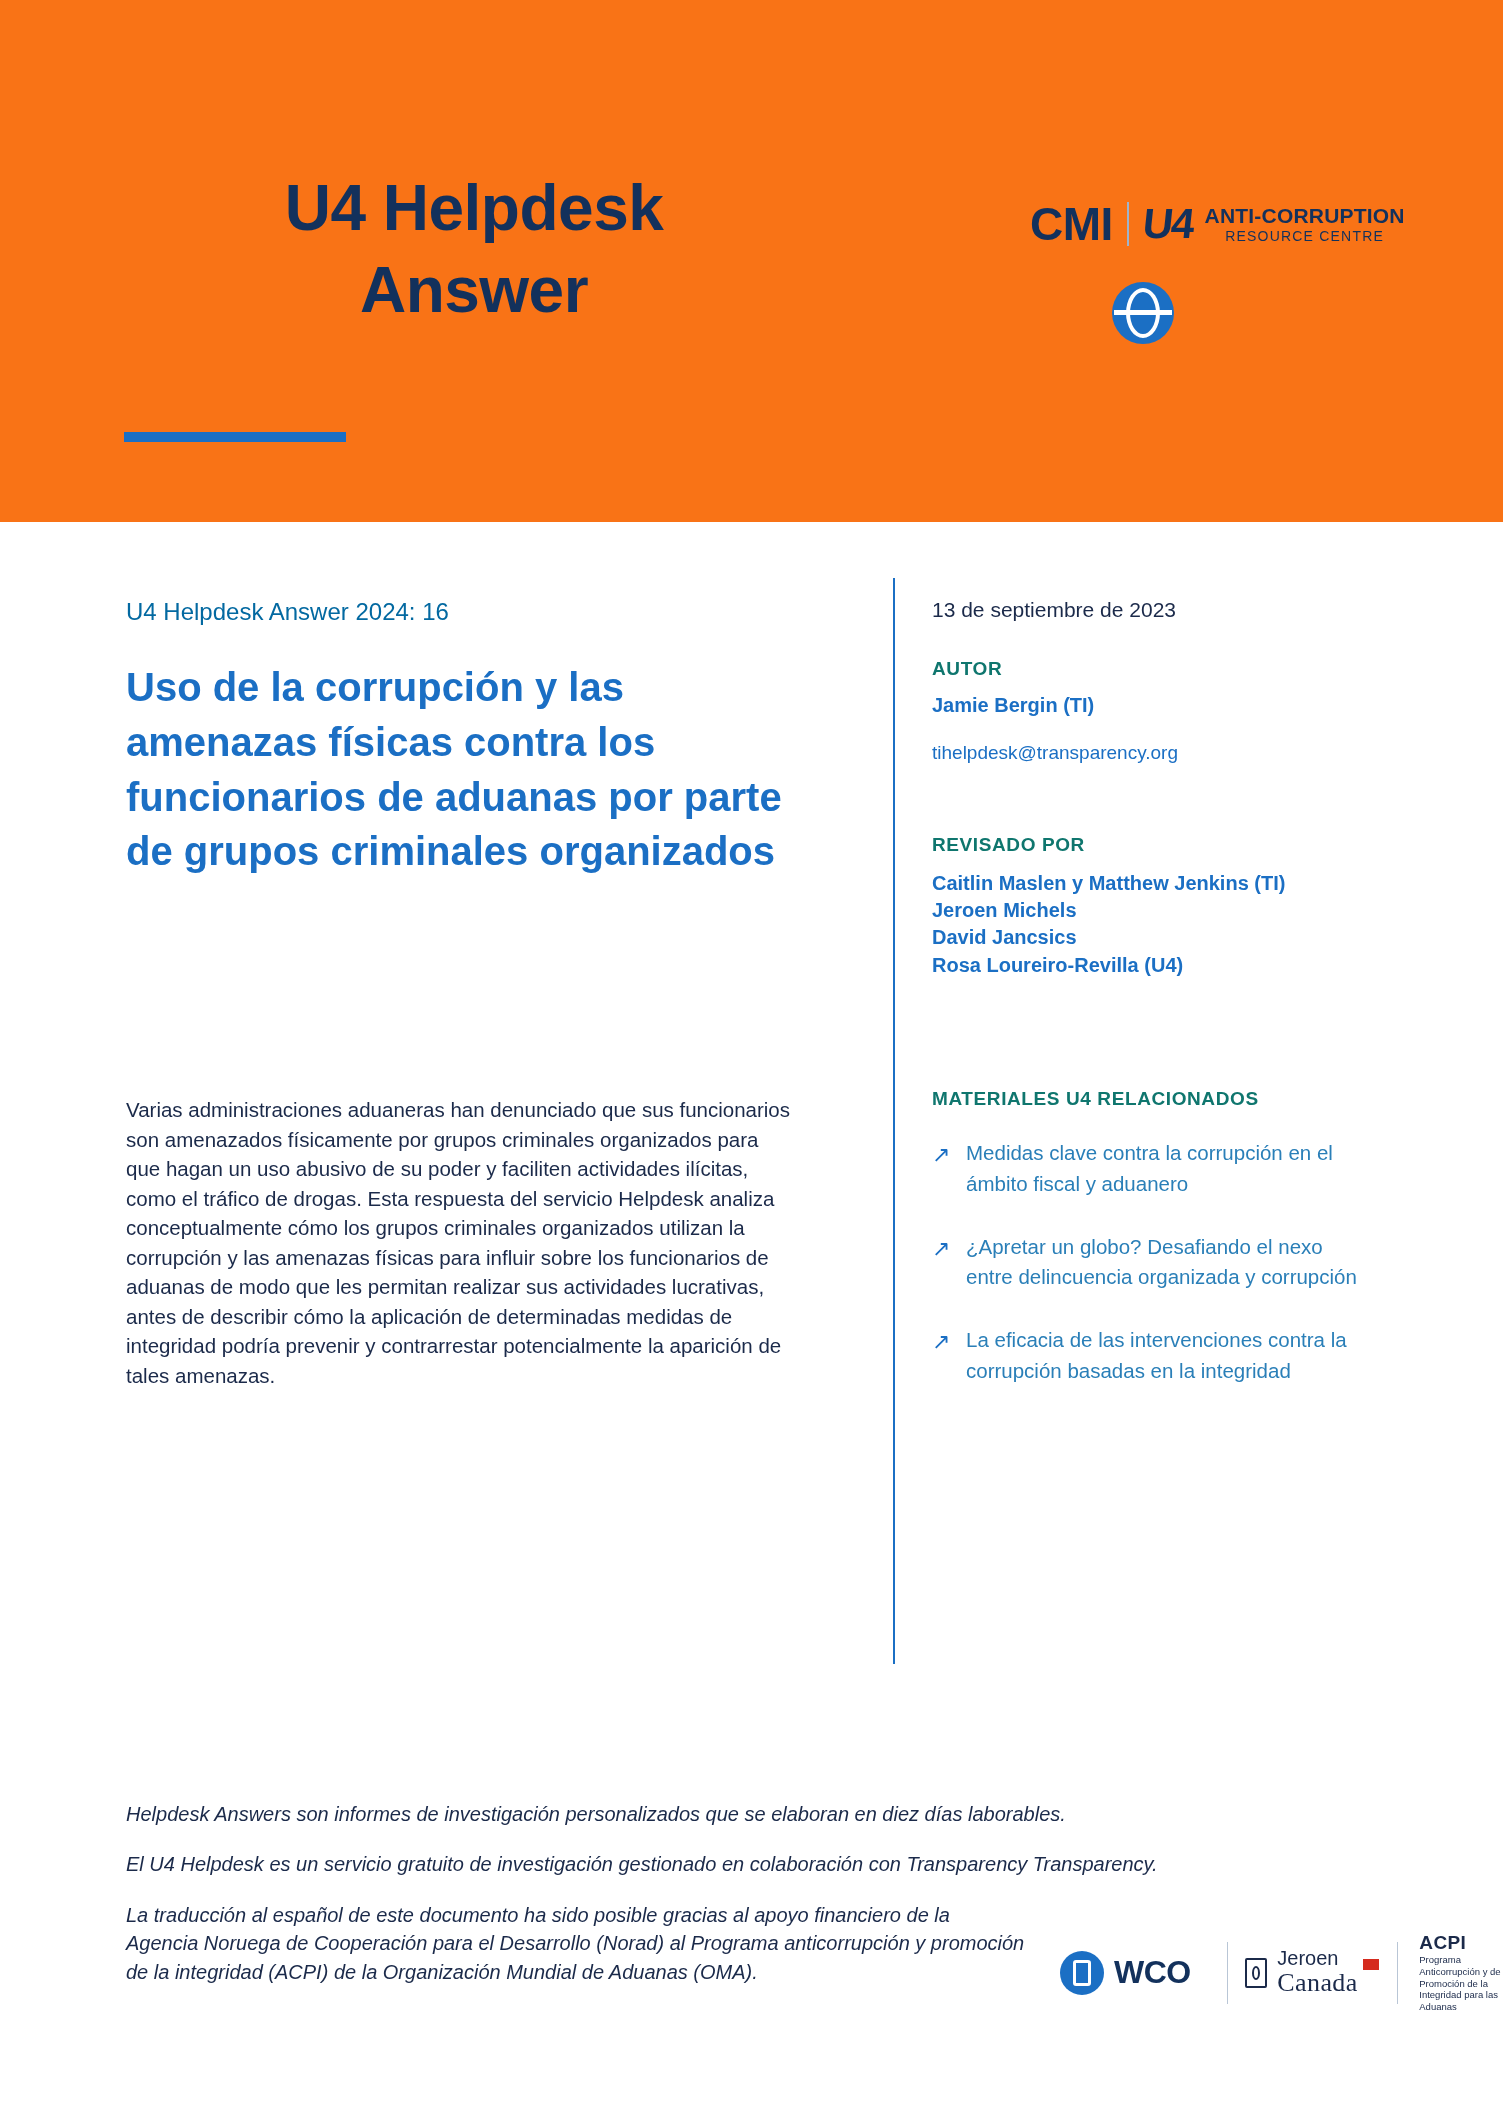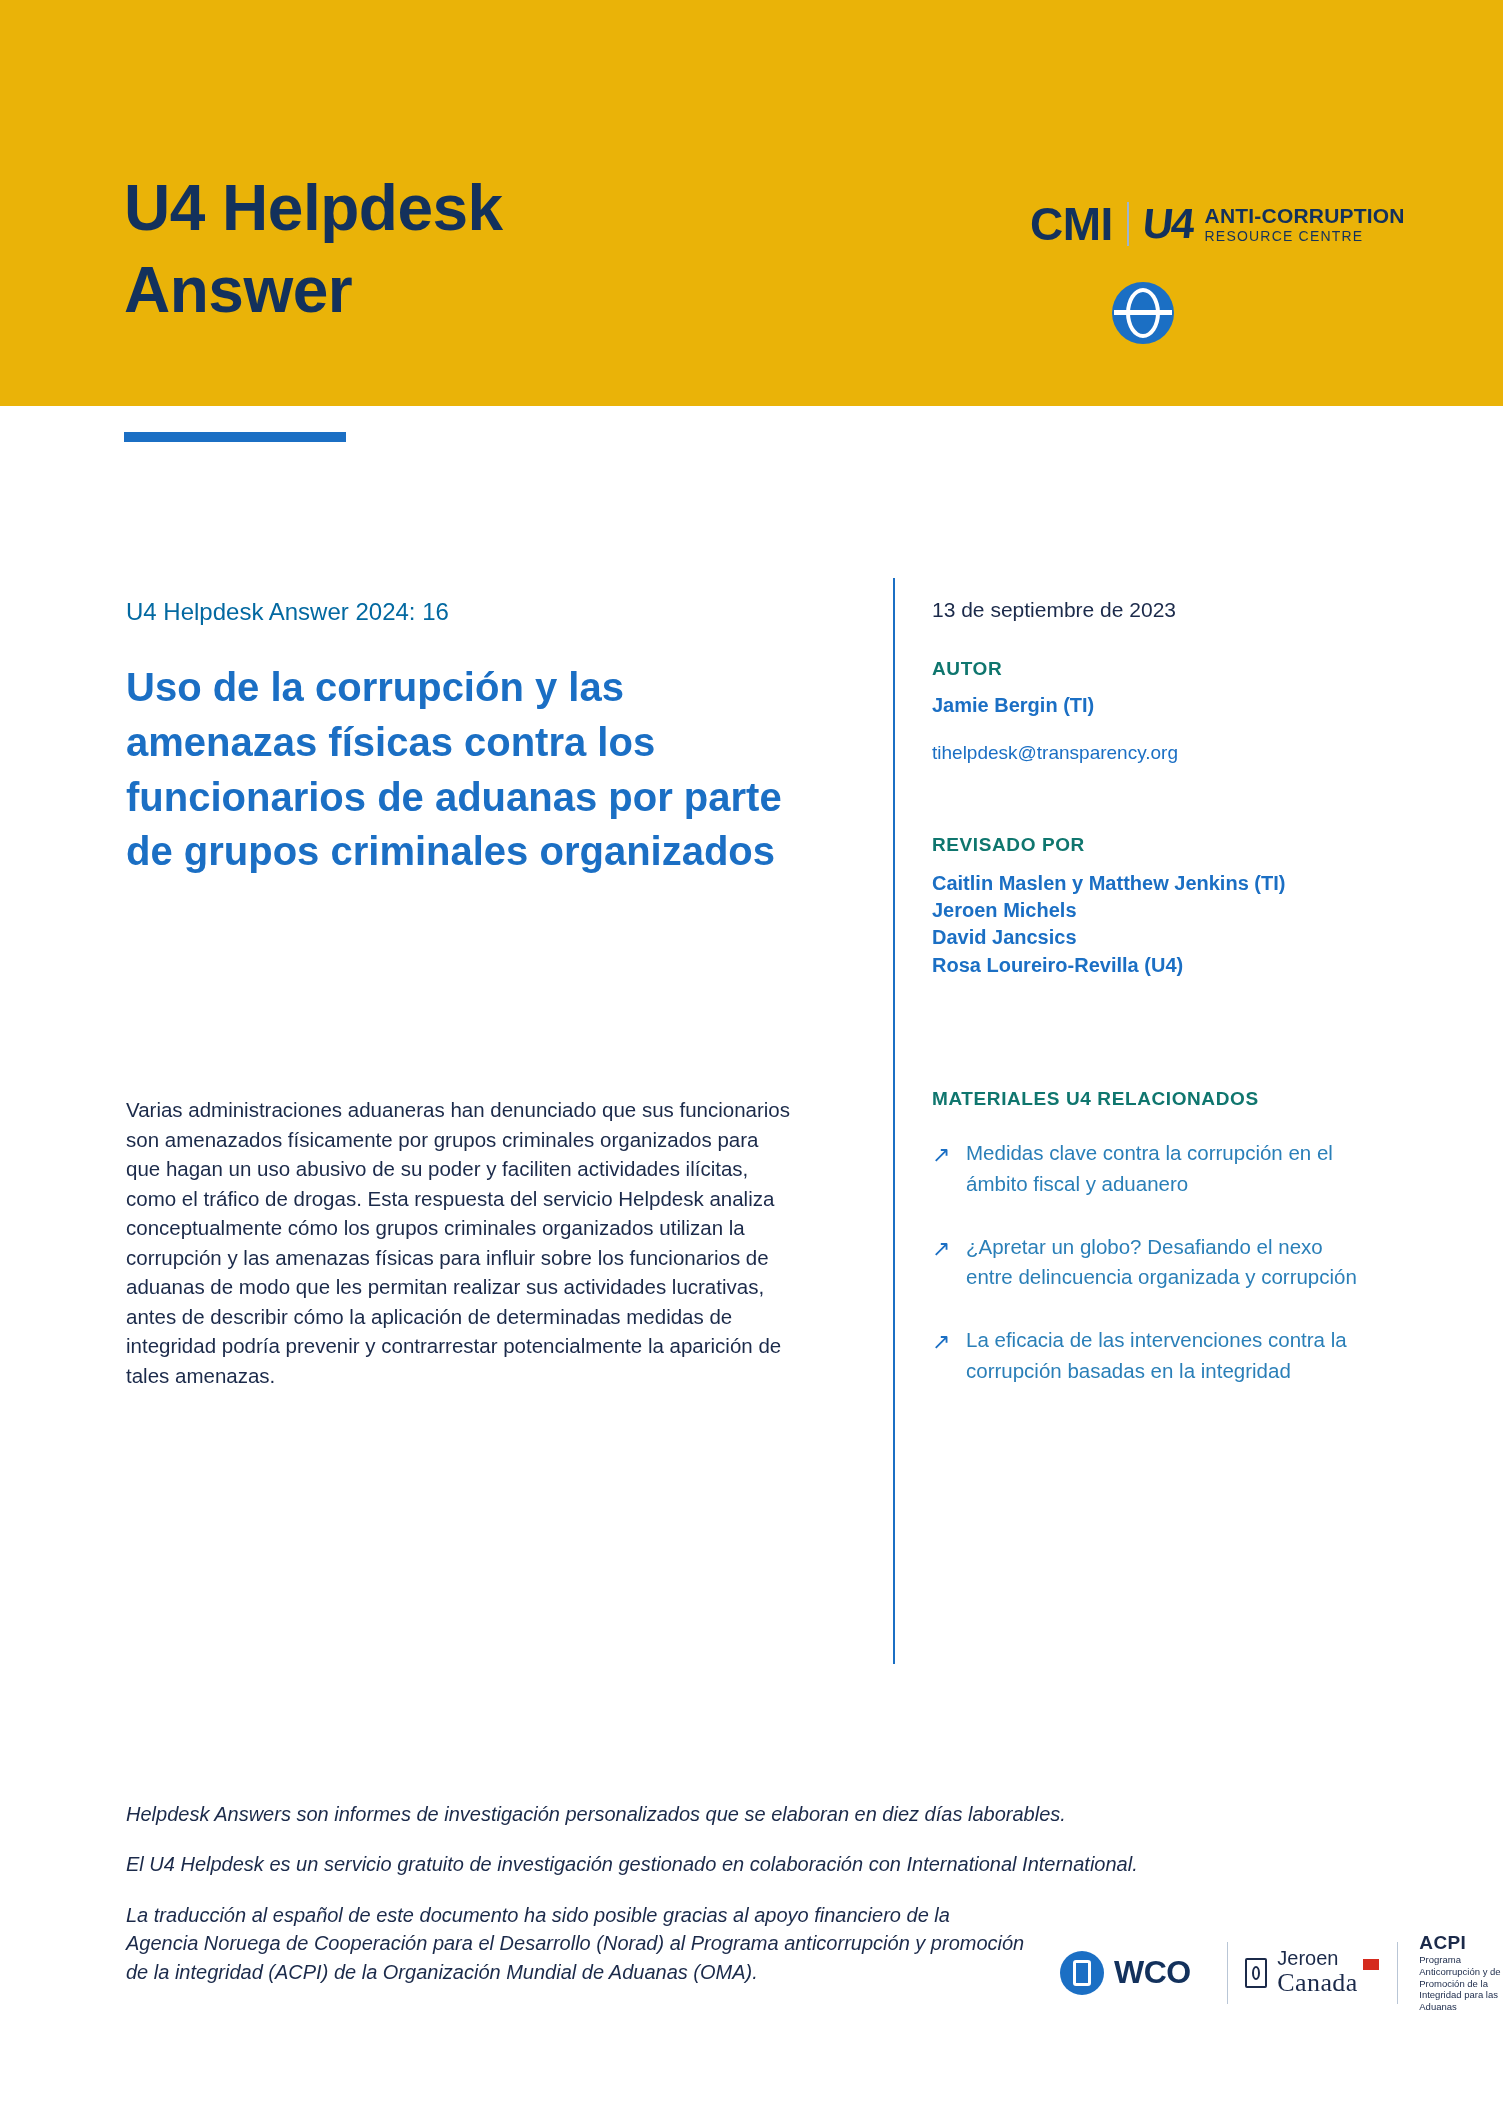--- a/index.html
+++ b/index.html
@@ -14,22 +14,23 @@
     font-family: "Liberation Sans", sans-serif;
     color: #1b2a4a;
     overflow: hidden;
   }
 
   
   .header-band {
     position: absolute;
     left: 0; top: 0;
     width: 1503px;
-    height: 406px;
-    background: #eab308;
+    height: 522px;
+    background: #f97316;
+    text-align: center;
   }
   .header-title {
     position: absolute;
     left: 124px;
     top: 168px;
     width: 700px;
     font-size: 64px;
     line-height: 1.28;
     font-weight: bold;
     color: #13315c;
@@ -404,21 +405,21 @@
     <span class="mat-link">¿Apretar un globo? Desafiando el nexo entre delincuencia organizada y corrupción</span>
   </div>
   <div class="mat-item">
     <span class="mat-arrow">↗</span>
     <span class="mat-link">La eficacia de las intervenciones contra la corrupción basadas en la integridad</span>
   </div>
 </div>
 
 <div class="footer">
   <p>Helpdesk Answers son informes de investigación personalizados que se elaboran en diez días laborables.</p>
-  <p>El U4 Helpdesk es un servicio gratuito de investigación gestionado en colaboración con International International.</p>
+  <p>El U4 Helpdesk es un servicio gratuito de investigación gestionado en colaboración con Transparency Transparency.</p>
   <p class="long">La traducción al español de este documento ha sido posible gracias al apoyo financiero de la Agencia Noruega de Cooperación para el Desarrollo (Norad) al Programa anticorrupción y promoción de la integridad (ACPI) de la Organización Mundial de Aduanas (OMA).</p>
 </div>
 
 <div class="footer-logos">
   <div class="wco">
     <span class="wco-mark"></span>
     <span class="wco-word">WCO</span>
   </div>
   <div class="sep-line"></div>
   <div class="norad-box">

